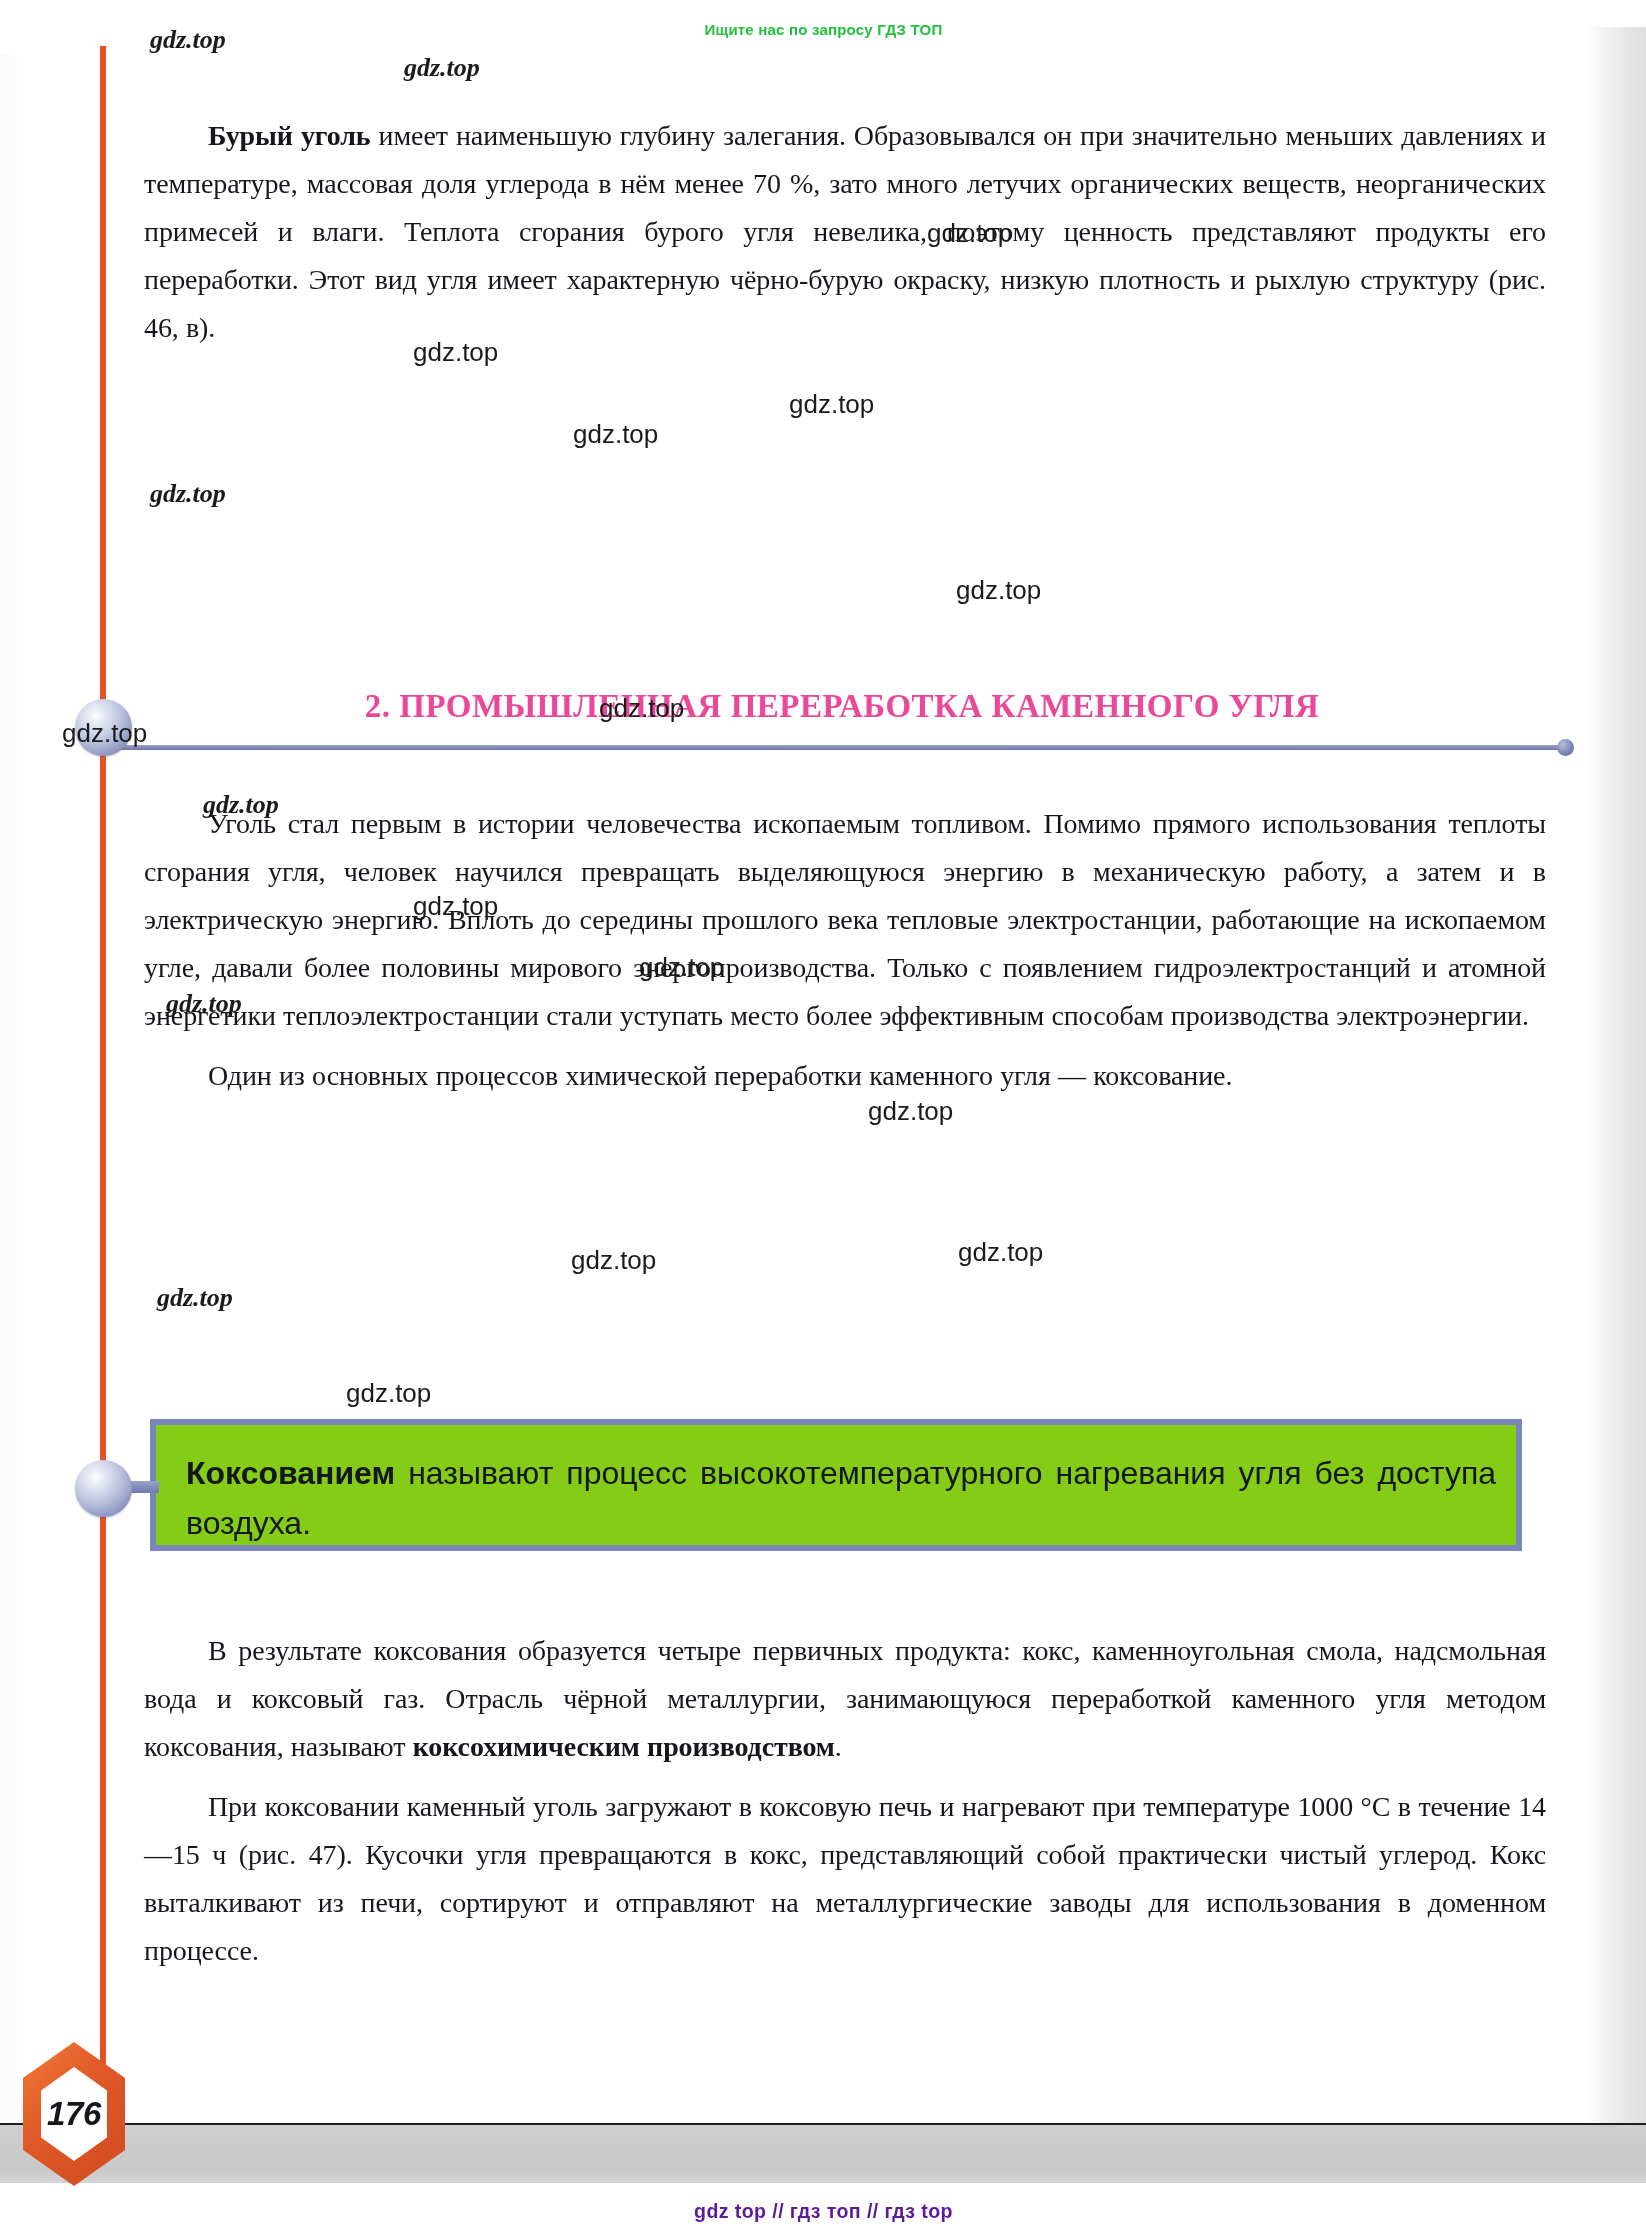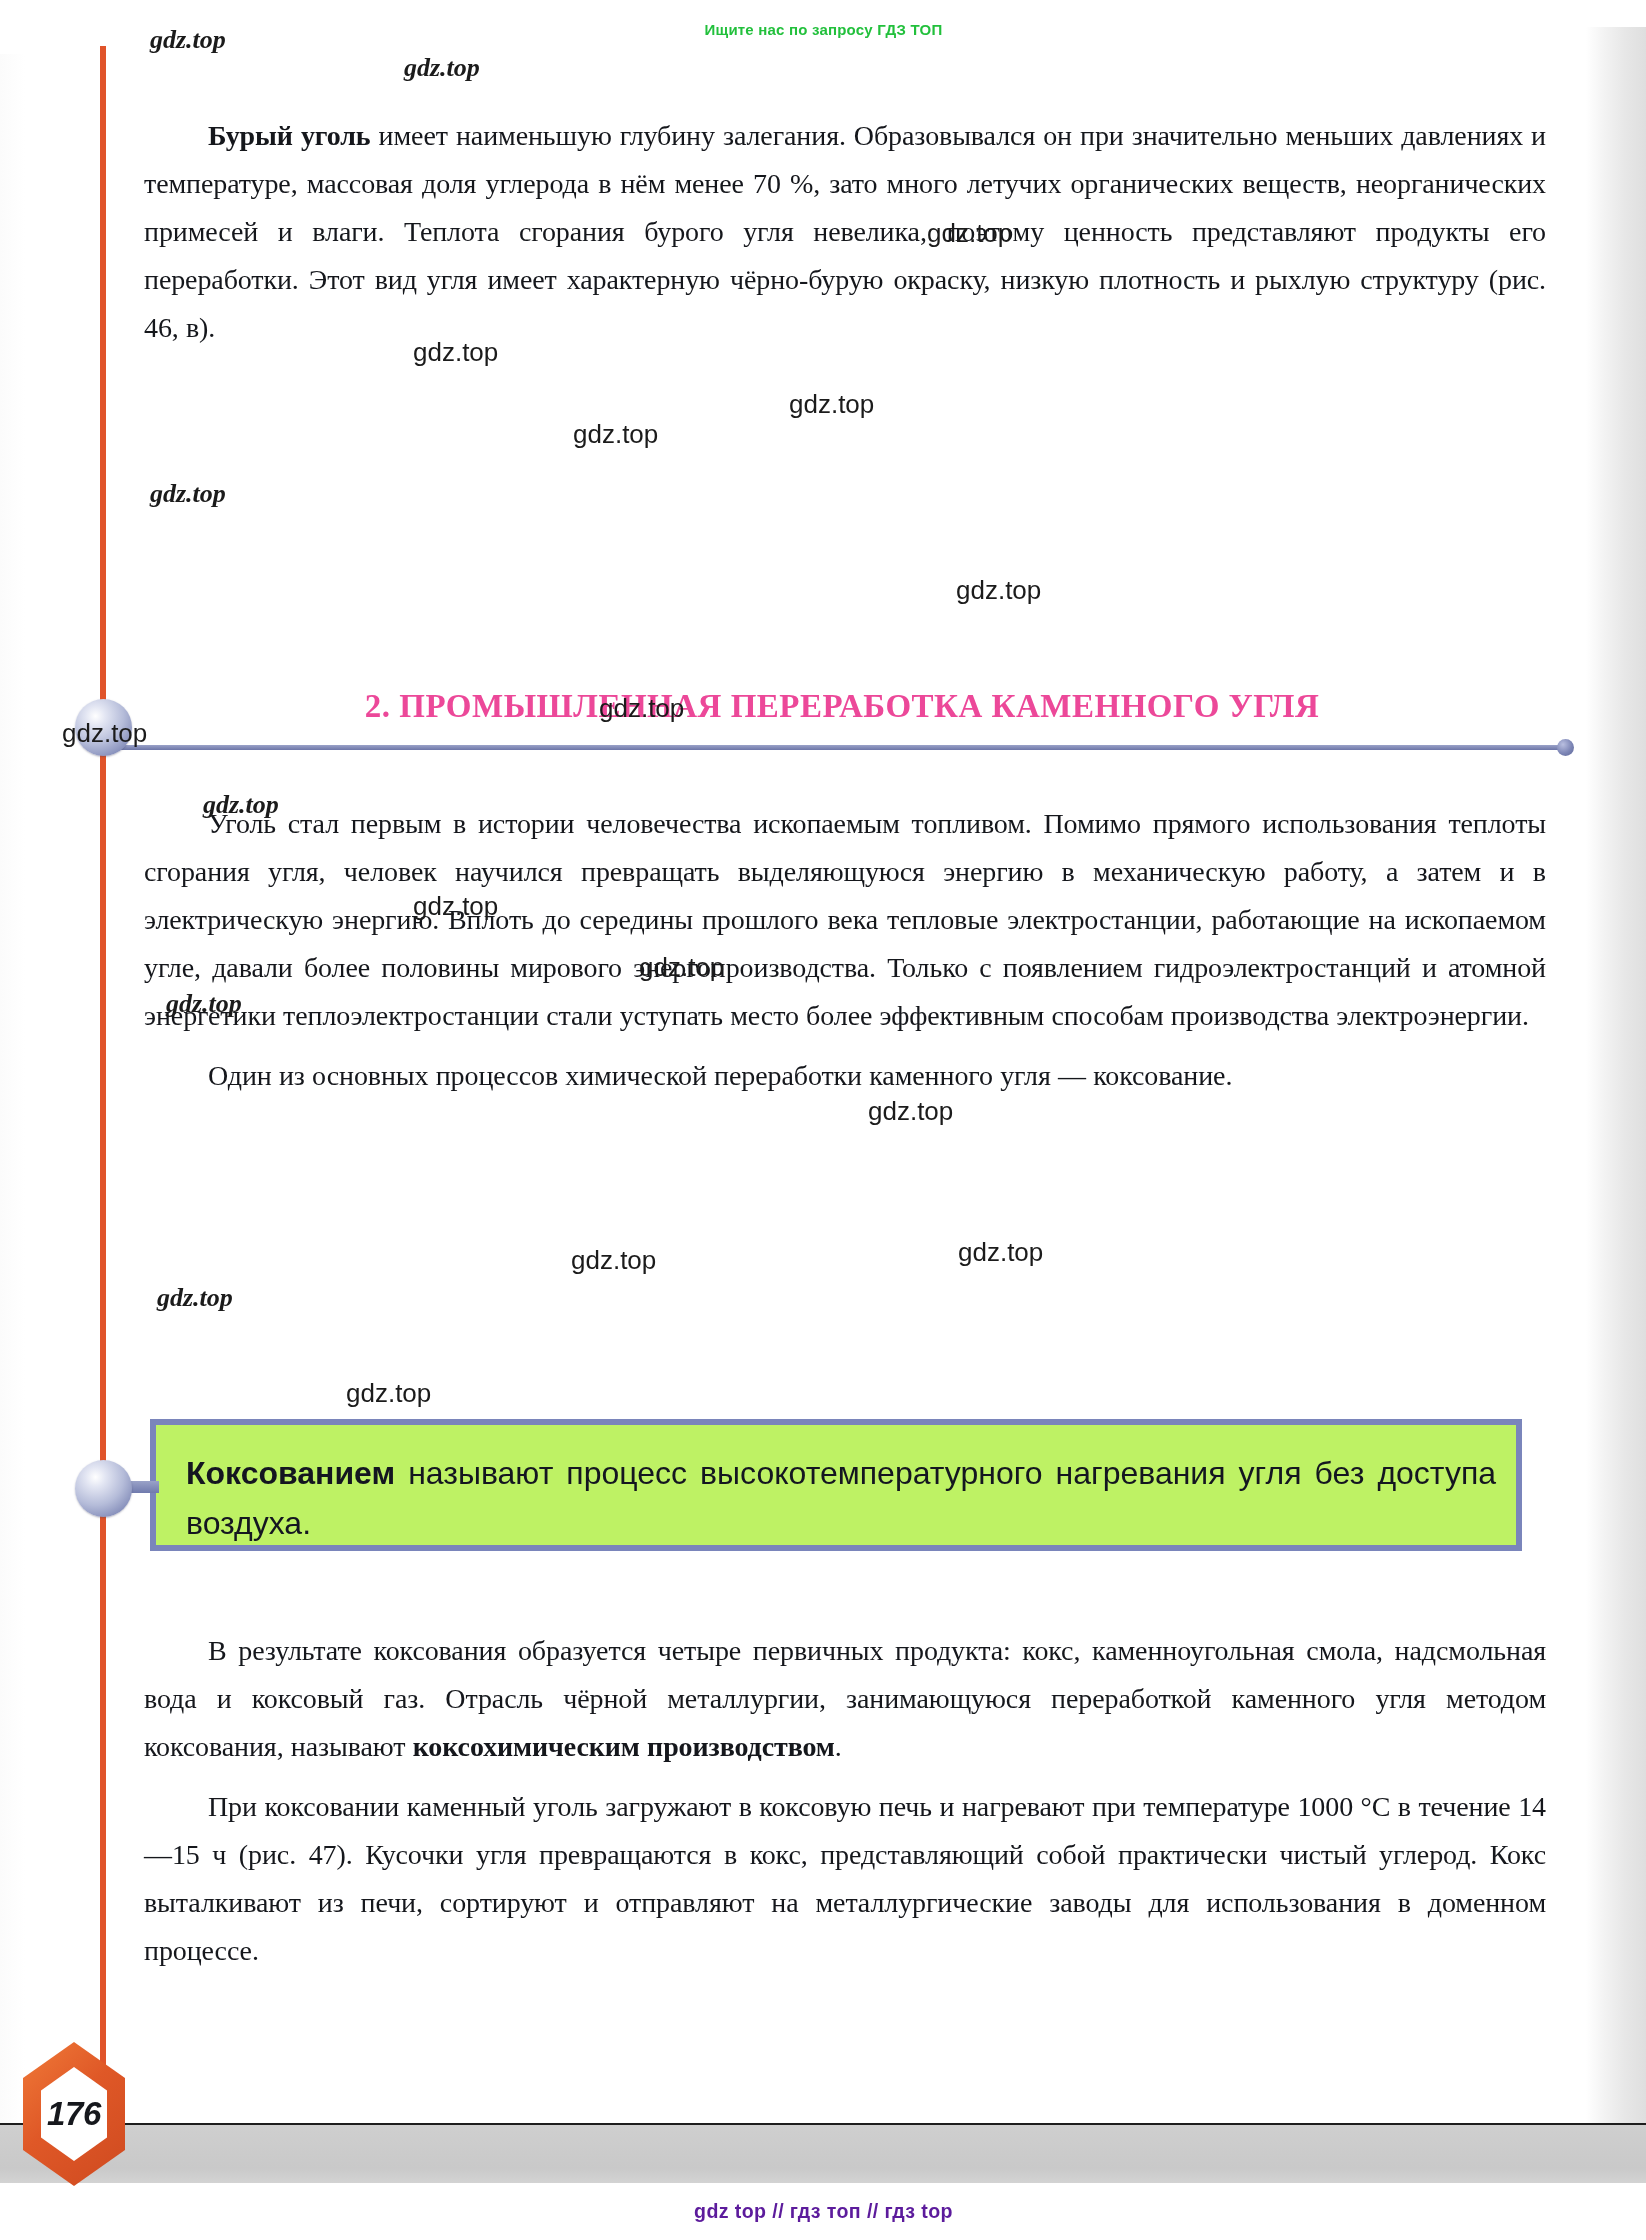--- a/index.html
+++ b/index.html
@@ -134,21 +134,21 @@
   #box-bullet     { left: 75px; top: 1460px; }
 
   
   #definition-box {
     position: absolute;
     left: 150px;
     top: 1419px;
     width: 1372px;
     height: 132px;
     border: 6.2px solid #7a85bb;
-    background: #bef264;
+    background: #84cc16;
     box-sizing: border-box;
     text-decoration: underline;
   }
   #definition-box .inner {
     position: absolute;
     left: 30px;
     top: 23px;
     width: 1310px;
     font-family: "Liberation Sans", "DejaVu Sans", sans-serif;
     font-size: 32px;

